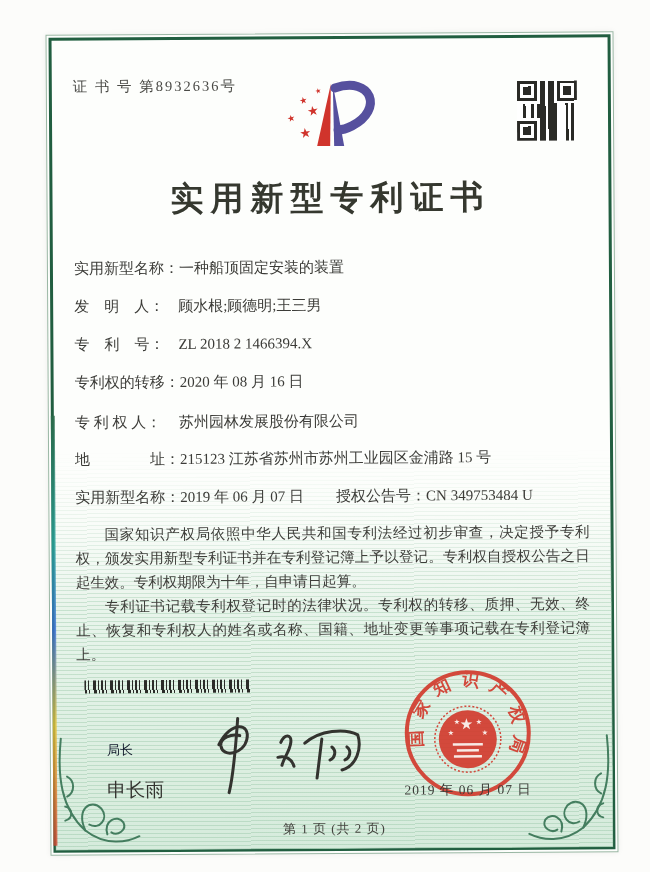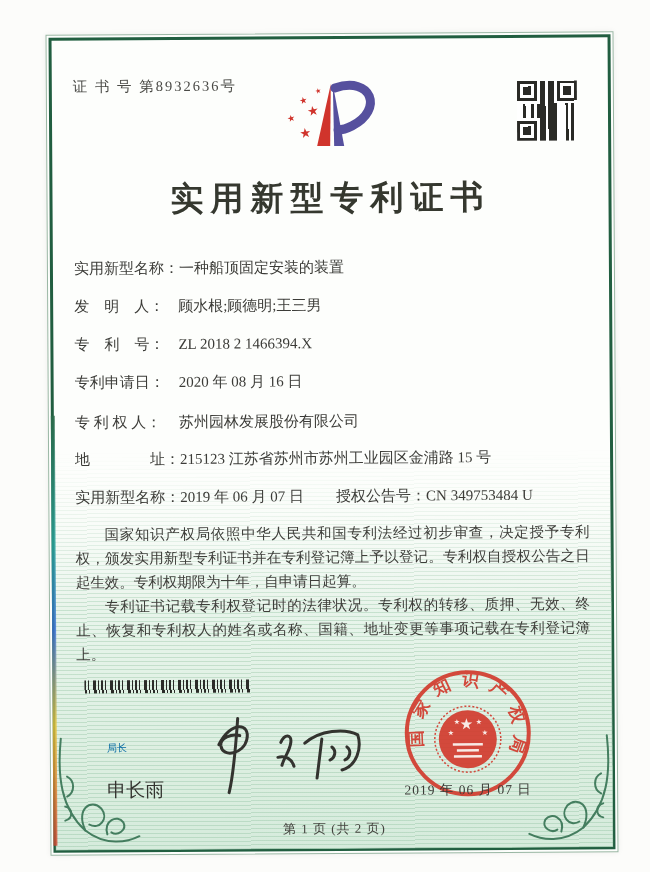--- a/index.html
+++ b/index.html
@@ -68,21 +68,21 @@
   .body-text p{margin:0;text-indent:2em;}
   
   .barcode{
     position:absolute;left:34px;top:645px;width:166px;height:13px;
     background:repeating-linear-gradient(90deg,
       #2b2b28 0 2px,transparent 2px 4px,
       #2b2b28 4px 5px,transparent 5px 9px,
       #2b2b28 9px 12px,transparent 12px 14px,
       #2b2b28 14px 15px,transparent 15px 17px);
   }
-  .sig-title{position:absolute;left:56px;top:706px;font-size:10px;color:#0369a1;}
+  .sig-title{position:absolute;left:56px;top:706px;font-size:13px;color:#0f172a;}
   .sig-name {position:absolute;left:56px;top:742px;font-size:19px;color:#33332f;}
   .sig-hand{position:absolute;left:142px;top:678px;width:178px;height:92px;}
   .seal{position:absolute;left:351px;top:634px;width:132px;height:132px;}
   .seal-date{
     position:absolute;left:349px;top:748px;width:136px;text-align:center;
     font-size:13.5px;letter-spacing:1px;color:#3b3b37;z-index:3;
   }
   .footer{
     position:absolute;left:0;top:786px;width:100%;text-align:center;
     font-size:13px;color:#44443f;letter-spacing:1px;
@@ -306,21 +306,21 @@
   <div class="field-row row1">
     <span class="flabel">实用新型名称：</span><span>一种船顶固定安装的装置</span>
   </div>
   <div class="field-row row2">
     <span class="flabel">发　明　人：</span><span>顾水根;顾德明;王三男</span>
   </div>
   <div class="field-row row3">
     <span class="flabel">专　利　号：</span><span>ZL 2018 2 1466394.X</span>
   </div>
   <div class="field-row row4">
-    <span class="flabel">专利申请日：</span><span>2020 年 08 月 16 日</span>
+    <span class="flabel">专利权的转移：</span><span>2020 年 08 月 16 日</span>
   </div>
   <div class="field-row row5">
     <span class="flabel">专 利 权 人：</span><span>苏州园林发展股份有限公司</span>
   </div>
   <div class="field-row row6">
     <span class="flabel">地　　　　址：</span><span>215123 江苏省苏州市苏州工业园区金浦路 15 号</span>
   </div>
   <div class="field-row row7">
     <span>实用新型名称：</span><span>2019 年 06 月 07 日</span><span class="pair2">授权公告号：</span><span>CN 349753484 U</span>
   </div>

